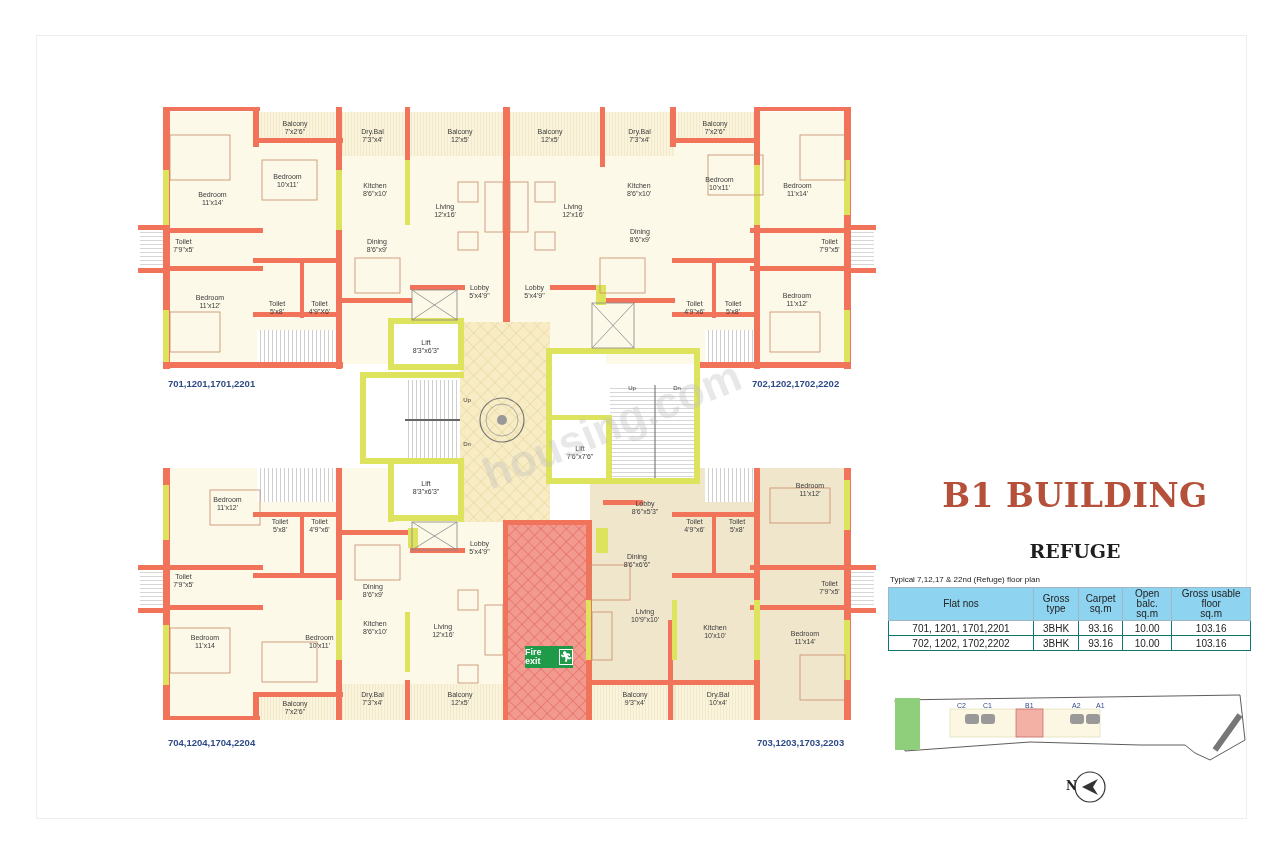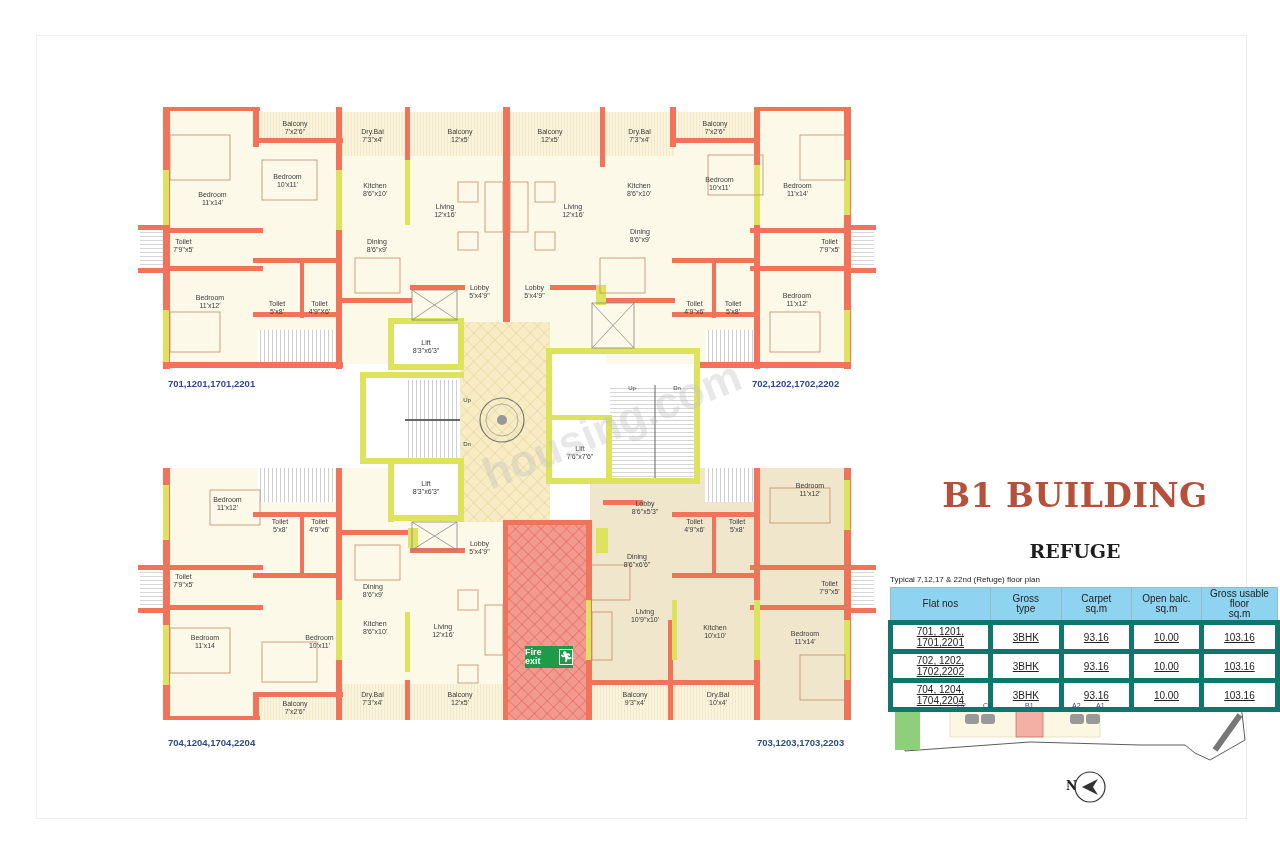--- a/index.html
+++ b/index.html
@@ -3,21 +3,21 @@
 <meta charset="utf-8">
 <style>
   html,body{margin:0;padding:0;background:#ffffff;}
   body{width:1280px;height:853px;position:relative;overflow:hidden;font-family:"Liberation Sans",sans-serif;}
   .frame{position:absolute;left:36px;top:35px;width:1209px;height:782px;border:1px solid #eeeeee;background:#fff;}
   .title-main{position:absolute;left:930px;top:476px;width:290px;text-align:center;font-family:"DejaVu Serif",serif;font-weight:bold;font-size:33px;color:#b5513a;letter-spacing:0.5px;}
   .title-sub{position:absolute;left:930px;top:540px;width:290px;text-align:center;font-family:"DejaVu Serif",serif;font-weight:bold;font-size:19px;color:#1e1e1e;line-height:23px;}
   .table-caption{position:absolute;left:890px;top:575px;font-size:8px;color:#222;}
   table.area{position:absolute;left:888px;top:587px;border-collapse:collapse;font-size:10px;color:#222;}
   table.area th{background:#8ed3ef;font-weight:normal;border:1px solid #9fb7c2;padding:1px 3px;line-height:10px;text-align:center;}
-  table.area td{border:5px solid #0f766e;padding:1px 20px;text-align:center;height:12px;background:#fff;text-decoration:underline;}
+  table.area td{border:1px solid #0f766e;padding:1px 9px;text-align:center;height:12px;background:#fff;}
   .unit-label{position:absolute;font-size:9.5px;font-weight:bold;color:#2d4a86;}
 </style>
 </head>
 <body>
 
 <div class="frame"></div>
 
 <svg width="1280" height="853" style="position:absolute;left:0;top:0">
   <defs>
     <pattern id="lobbyHatch" width="10" height="10" patternUnits="userSpaceOnUse" patternTransform="rotate(45)">
@@ -531,27 +531,20 @@
         <td>10.00</td>
         <td>103.16</td>
       </tr>
     <tr>
         <td>702, 1202, 1702,2202</td>
         <td>3BHK</td>
         <td>93.16</td>
         <td>10.00</td>
         <td>103.16</td>
       </tr>
-    <tr>
-        <td>704, 1204, 1704,2204</td>
-        <td>3BHK</td>
-        <td>93.16</td>
-        <td>10.00</td>
-        <td>103.16</td>
-      </tr>
   </tbody>
 </table>
 
 <div style="position:absolute;left:0;top:0;font-size:7px;color:#2d4a86;">
   <span style="position:absolute;left:957px;top:702px">C2</span>
   <span style="position:absolute;left:983px;top:702px">C1</span>
   <span style="position:absolute;left:1025px;top:702px">B1</span>
   <span style="position:absolute;left:1072px;top:702px">A2</span>
   <span style="position:absolute;left:1096px;top:702px">A1</span>
 </div>

